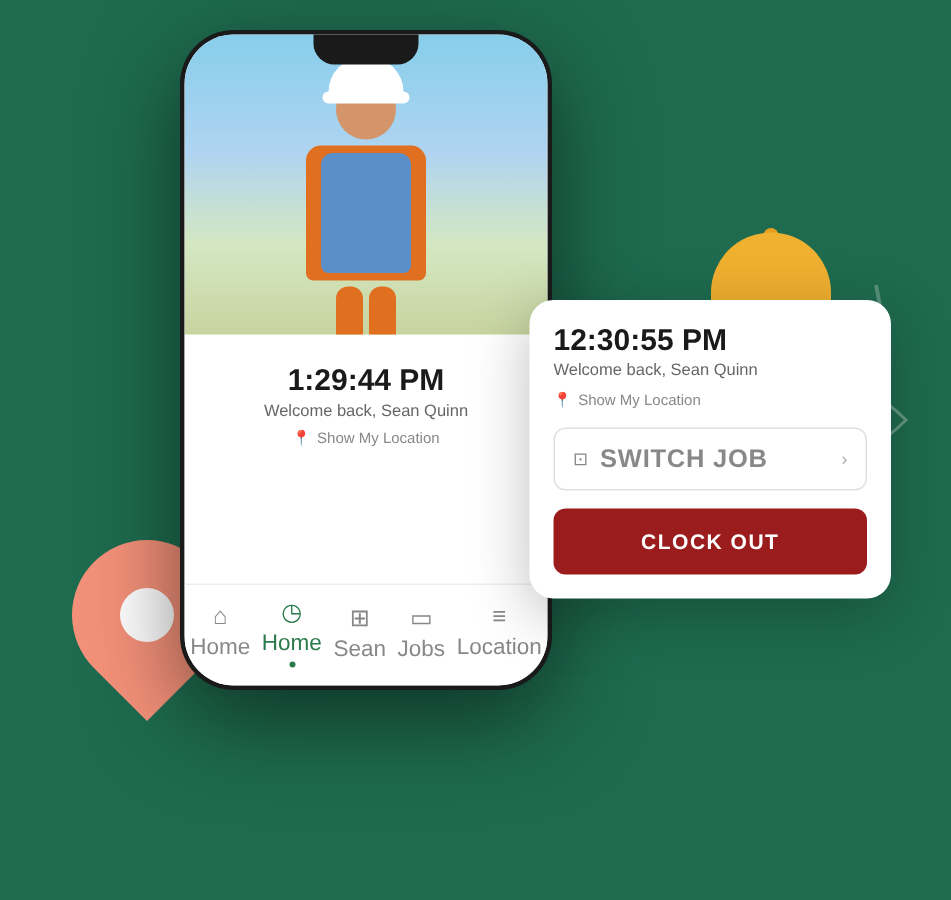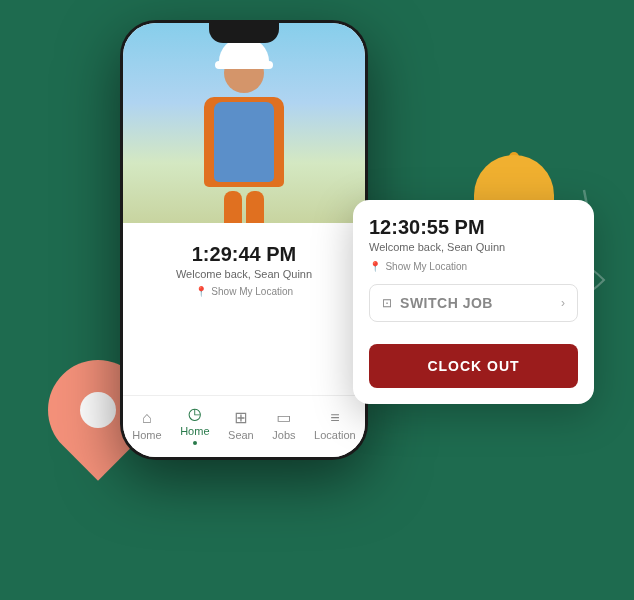--- a/index.html
+++ b/index.html
@@ -279,21 +279,21 @@
     .nav-icon {
       font-size: 16px;
       color: #888;
     }
 
     .nav-icon.active {
       color: #2a7a4b;
     }
 
     .nav-label {
-      font-size: 11px;
+      font-size: 15px;
       color: #888;
     }
 
     .nav-label.active {
       color: #2a7a4b;
     }
 
     .nav-dot {
       width: 4px;
       height: 4px;
@@ -360,40 +360,40 @@
       align-items: center;
       gap: 8px;
     }
 
     .switch-job-icon {
       font-size: 12px;
       color: #888;
     }
 
     .switch-job-label {
-      font-size: 14px;
+      font-size: 17px;
       color: #888;
       letter-spacing: 0.5px;
       font-weight: 600;
     }
 
     .switch-job-arrow {
       font-size: 12px;
       color: #aaa;
     }
 
     .clock-out-btn {
       width: 100%;
       height: 44px;
       background: #9b1c1c;
       border-radius: 8px;
       display: flex;
       align-items: center;
       justify-content: center;
-      margin-top: 22px;
+      margin-top: 12px;
       cursor: pointer;
     }
 
     .clock-out-label {
       color: white;
       font-size: 14px;
       font-weight: 700;
       letter-spacing: 1px;
     }
 

